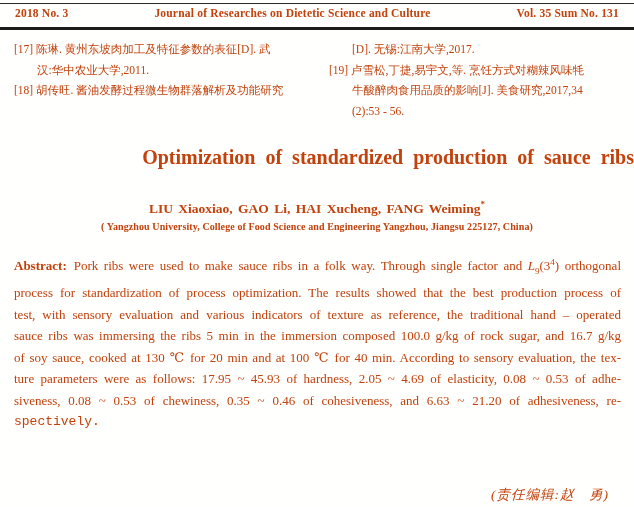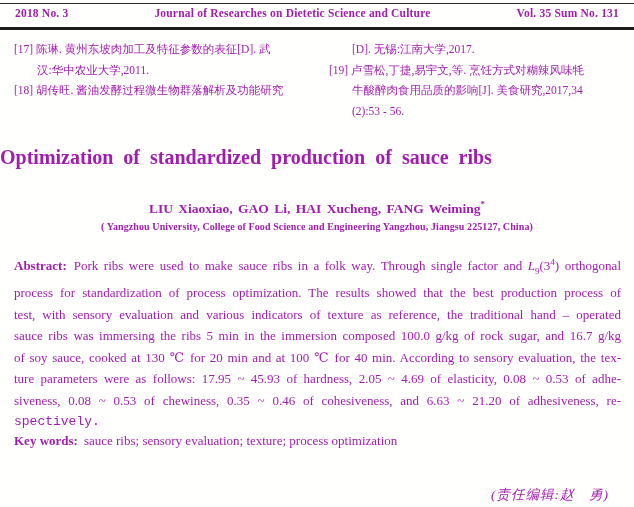--- a/index.html
+++ b/index.html
@@ -1,18 +1,18 @@
 <!DOCTYPE html>
 <html><head>
 <meta charset="utf-8">
 <style>
   html,body { margin:0; padding:0; background:#e8e8e8; }
   .page {
     position:relative; width:634px; height:507px; margin:0 auto;
-    background:#fffffd; color:#a21caf; overflow:hidden;
+    background:#fffffd; color:#c2410c; overflow:hidden;
     font-family:"Liberation Serif","DejaVu Serif",serif;
   }
   
   .rule-thin  { position:absolute; left:0; right:0; top:3px;  height:1px;   background:#2a2a2a; }
   .rule-thick { position:absolute; left:0; right:0; top:27px; height:2.5px; background:#1d1d1d; }
   .header-row {
     position:absolute; top:7px; left:15px; right:15px;
     display:flex; justify-content:space-between; align-items:baseline;
     font-size:11.5px; font-weight:bold; letter-spacing:.2px;
   }
@@ -23,21 +23,21 @@
     display:flex; justify-content:space-between;
     font-size:11.5px; line-height:20.5px;
   }
   .ref-col { width:294px; }
   .ref-col.right { width:292px; }
   .ref-line { white-space:nowrap; }
   .ref-line.indent { padding-left:23px; }
   
   .title {
     position:absolute; top:146px; left:0; right:0; margin:0;
-    text-align:left; font-size:20px; font-weight:bold; word-spacing:5px;
+    text-align:right; font-size:20px; font-weight:bold; word-spacing:5px;
   }
   .authors {
     position:absolute; top:199px; left:0; right:0;
     text-align:center; font-size:13.5px; font-weight:bold; word-spacing:2px;
   }
   .authors sup { font-size:9px; }
   .affiliation {
     position:absolute; top:221px; left:0; right:0;
     text-align:center; font-size:10px; font-weight:bold; letter-spacing:.1px;
   }
@@ -102,19 +102,16 @@
     </div>
     <div class="abs-line">process for standardization of process optimization. The results showed that the best production process of</div>
     <div class="abs-line">test, with sensory evaluation and various indicators of texture as reference, the traditional hand – operated</div>
     <div class="abs-line">sauce ribs was immersing the ribs 5 min in the immersion composed 100.0 g/kg of rock sugar, and 16.7 g/kg</div>
     <div class="abs-line">of soy sauce, cooked at 130 ℃ for 20 min and at 100 ℃ for 40 min. According to sensory evaluation, the tex-</div>
     <div class="abs-line">ture parameters were as follows: 17.95 ~ 45.93 of hardness, 2.05 ~ 4.69 of elasticity, 0.08 ~ 0.53 of adhe-</div>
     <div class="abs-line">siveness, 0.08 ~ 0.53 of chewiness, 0.35 ~ 0.46 of cohesiveness, and 6.63 ~ 21.20 of adhesiveness, re-</div>
     <div class="abs-line last">spectively.</div>
   </div>
 
-  <div class="keywords">
-    <span class="kw-label">Key words:</span><span>sauce ribs; sensory evaluation; texture; process optimization</span>
-  </div>
 
   <div class="editor">(责任编辑:赵　勇)</div>
 
 </div>
 
 </body></html>

